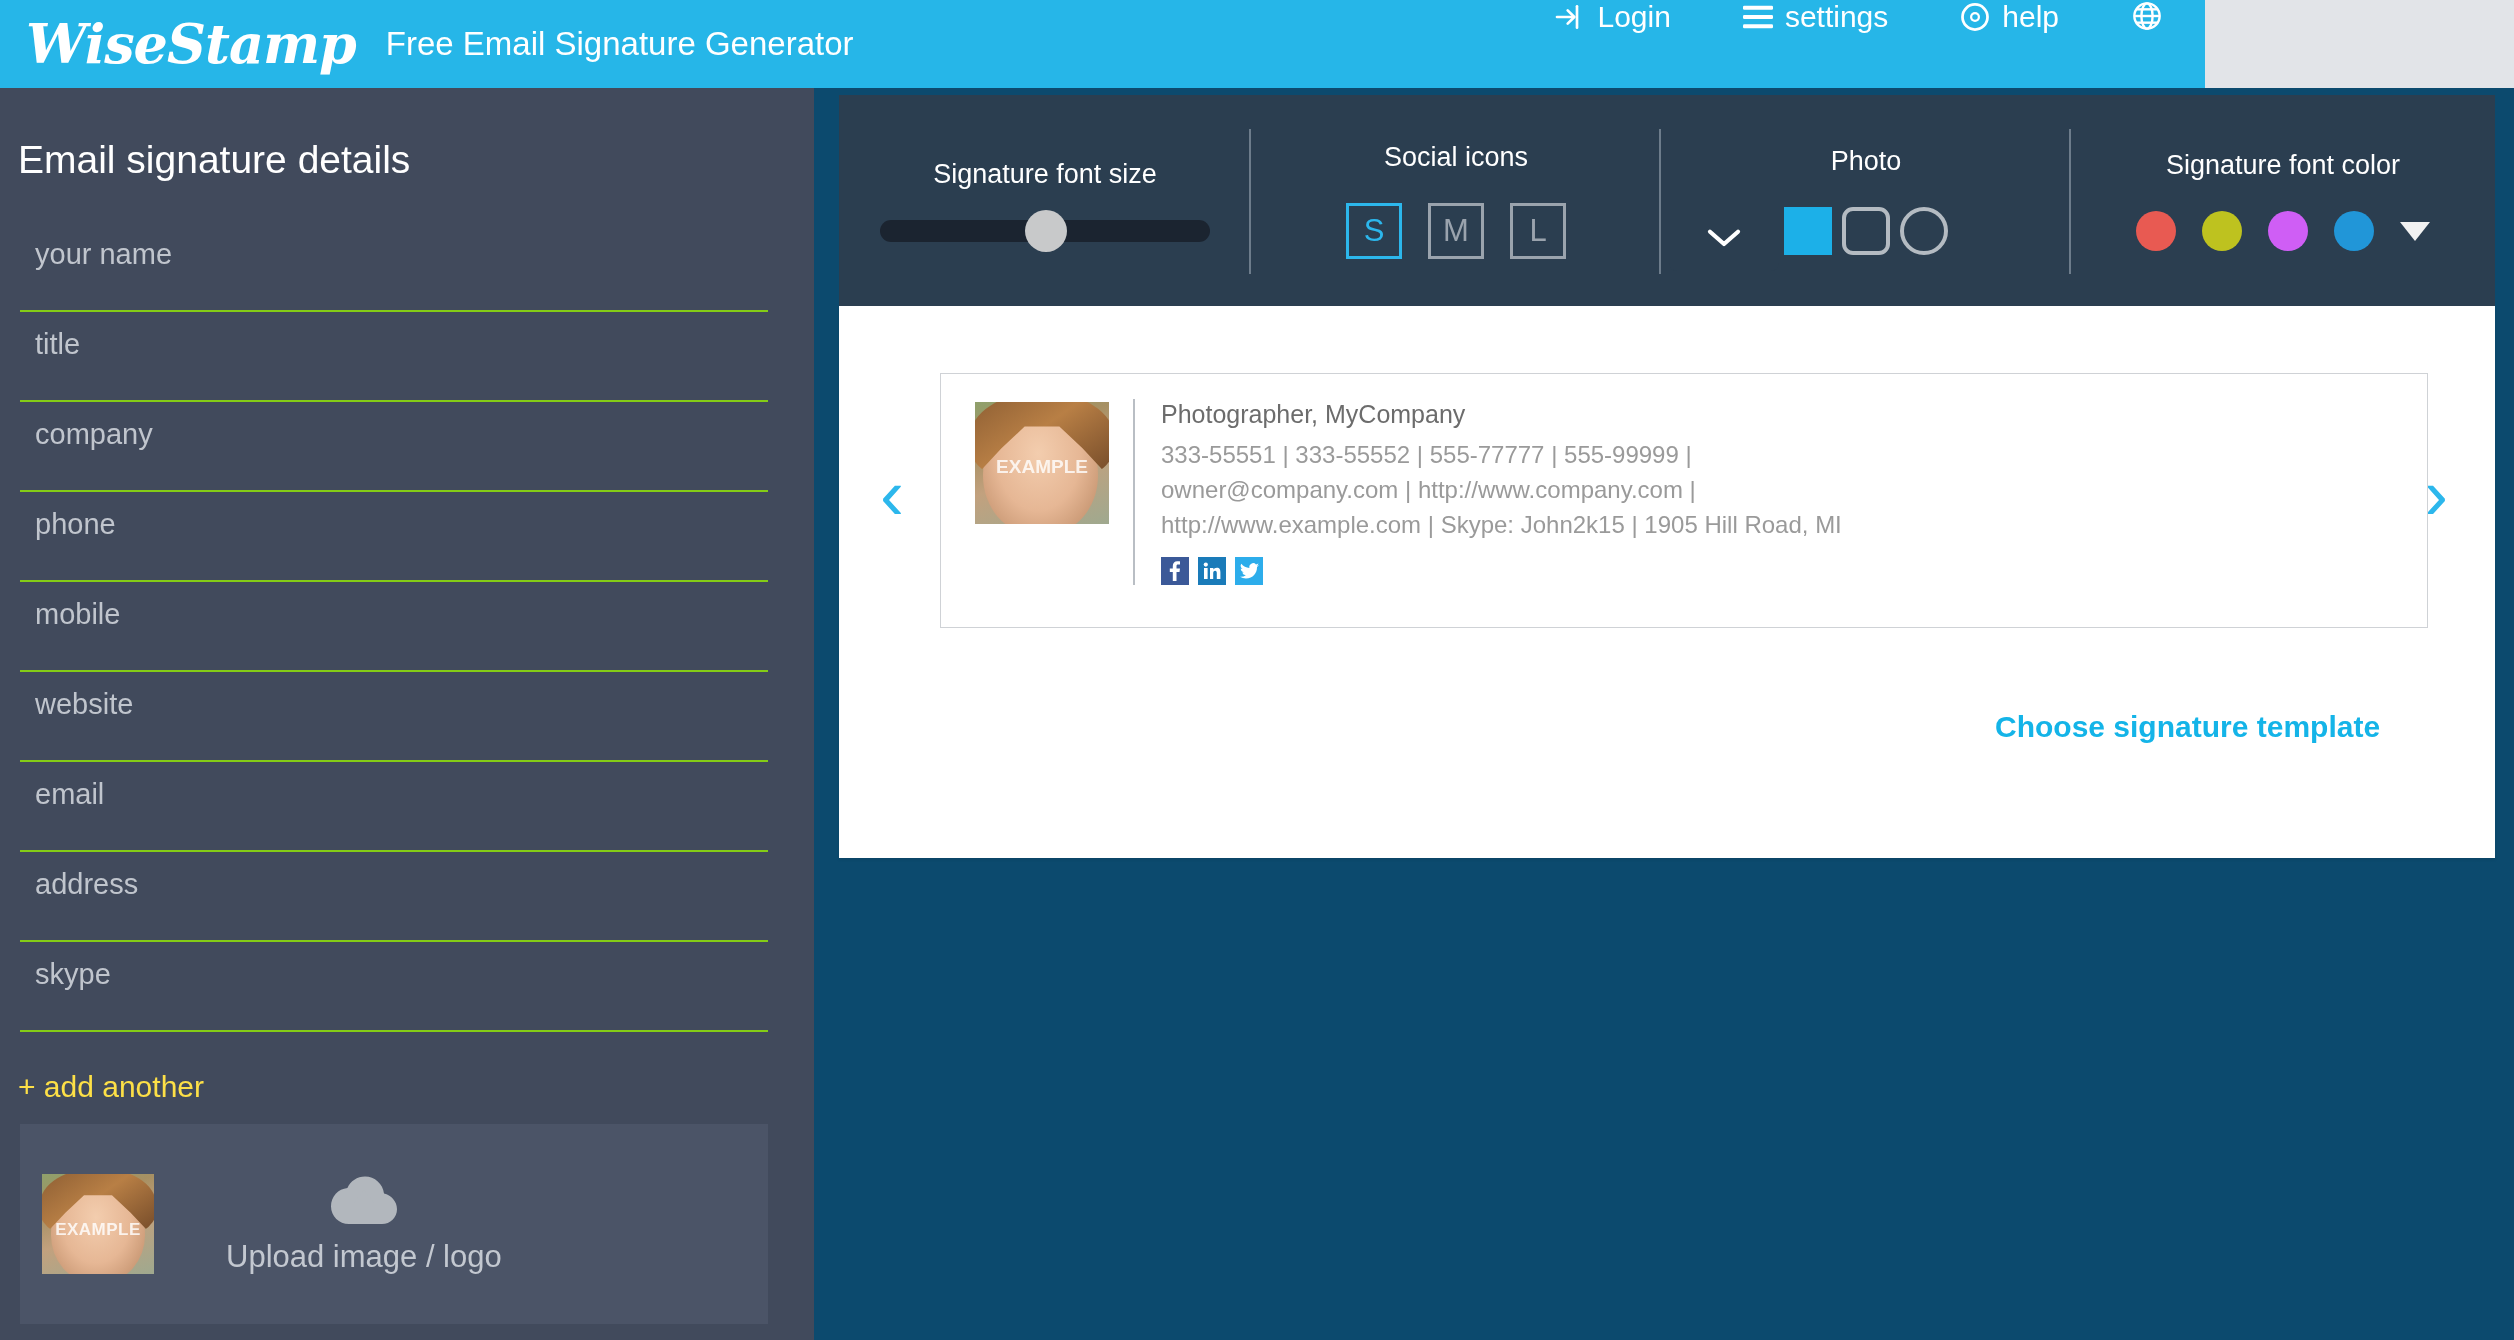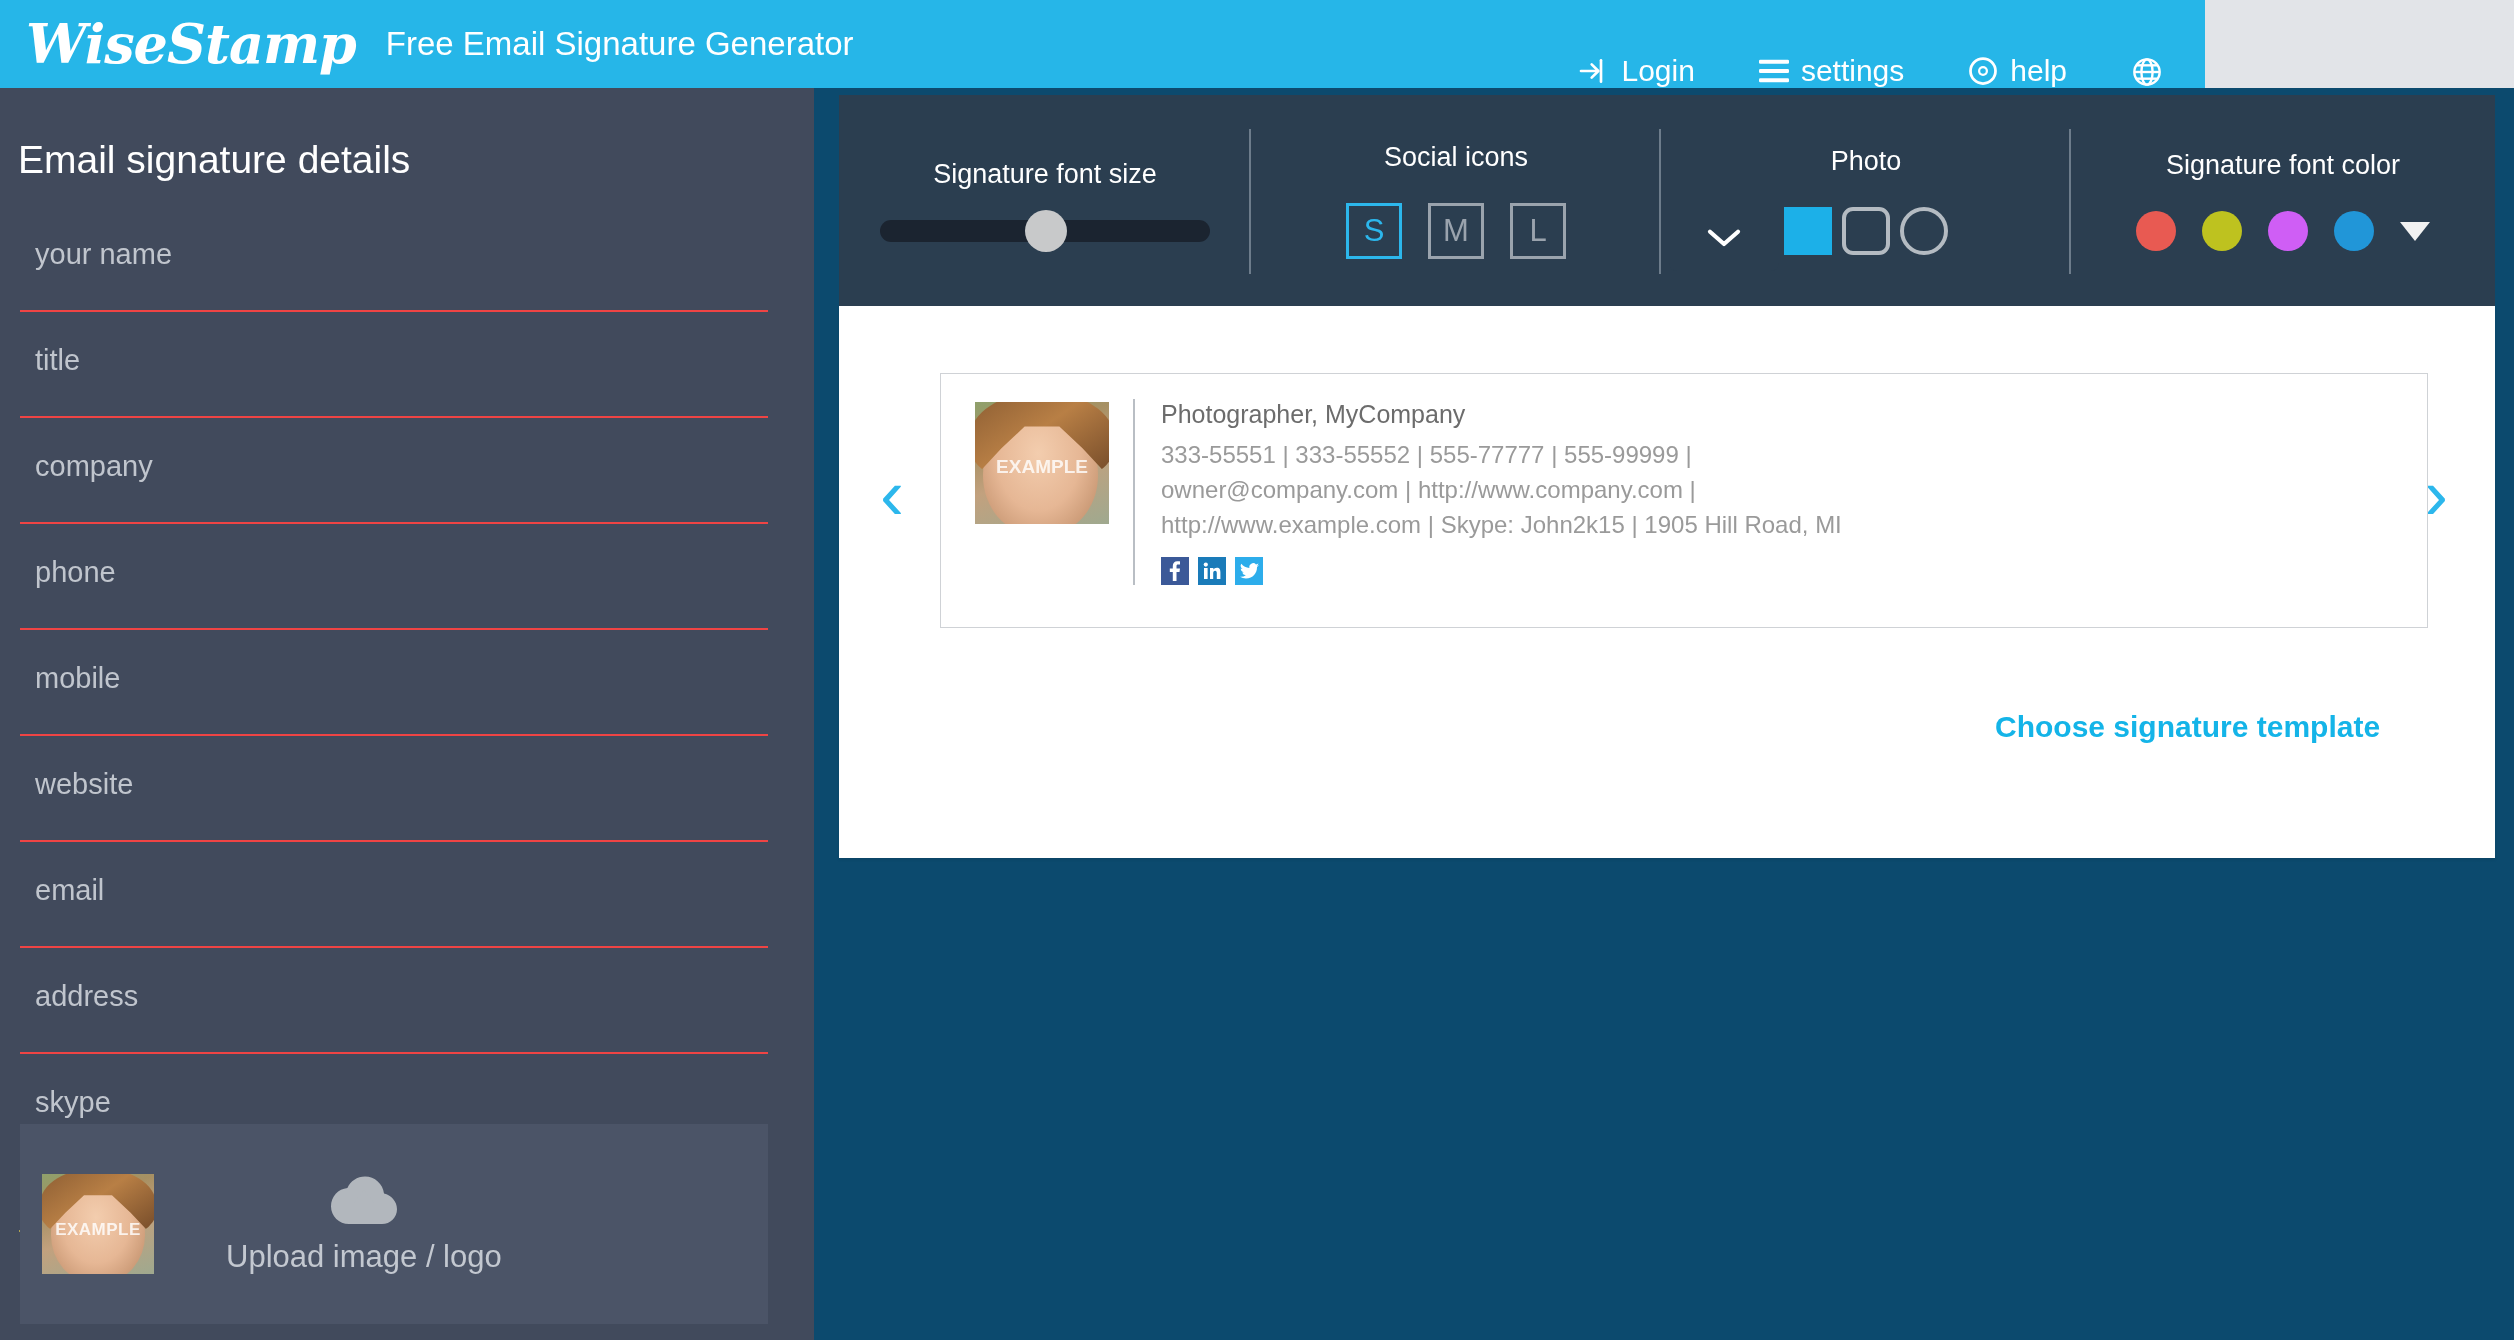--- a/index.html
+++ b/index.html
@@ -29,22 +29,23 @@
     white-space: nowrap;
   }
   #topbar-title {
     margin-left: 30px;
     font-size: 33px;
     color: #ffffff;
     white-space: nowrap;
   }
   #topbar-right {
     margin-left: auto;
-    display: flex; align-items: flex-end;
+    display: flex; align-items: flex-start;
     height: 100%;
+    gap: 8px;
   }
   .nav-item {
     display: flex; align-items: center;
     color: #ffffff;
     font-size: 30px;
     margin-right: 64px;
     cursor: pointer;
     white-space: nowrap;
   }
   .nav-item .nav-ico { margin-right: 12px; display:flex; align-items:center; }
@@ -60,22 +61,22 @@
   #sidebar-title {
     color: #ffffff;
     font-size: 39px;
     margin: 50px 0 0 18px;
     white-space: nowrap;
   }
   #field-list { margin-top: 40px; }
   .field-row {
     position: relative;
     height: 90px;
-    margin: 0 65px 16px 20px;
-    border-bottom: 2px solid #ef4444;
+    margin: 0 65px 0 20px;
+    border-bottom: 2px solid #84cc16;
     display: flex; align-items: flex-start; justify-content: center;
   }
   .field-input {
     background: transparent;
     border: none; outline: none;
     color: #c5c9d0;
     font-family: "Liberation Sans", sans-serif;
     font-size: 29px;
     width: 100%;
     padding: 16px 0 0 15px;

